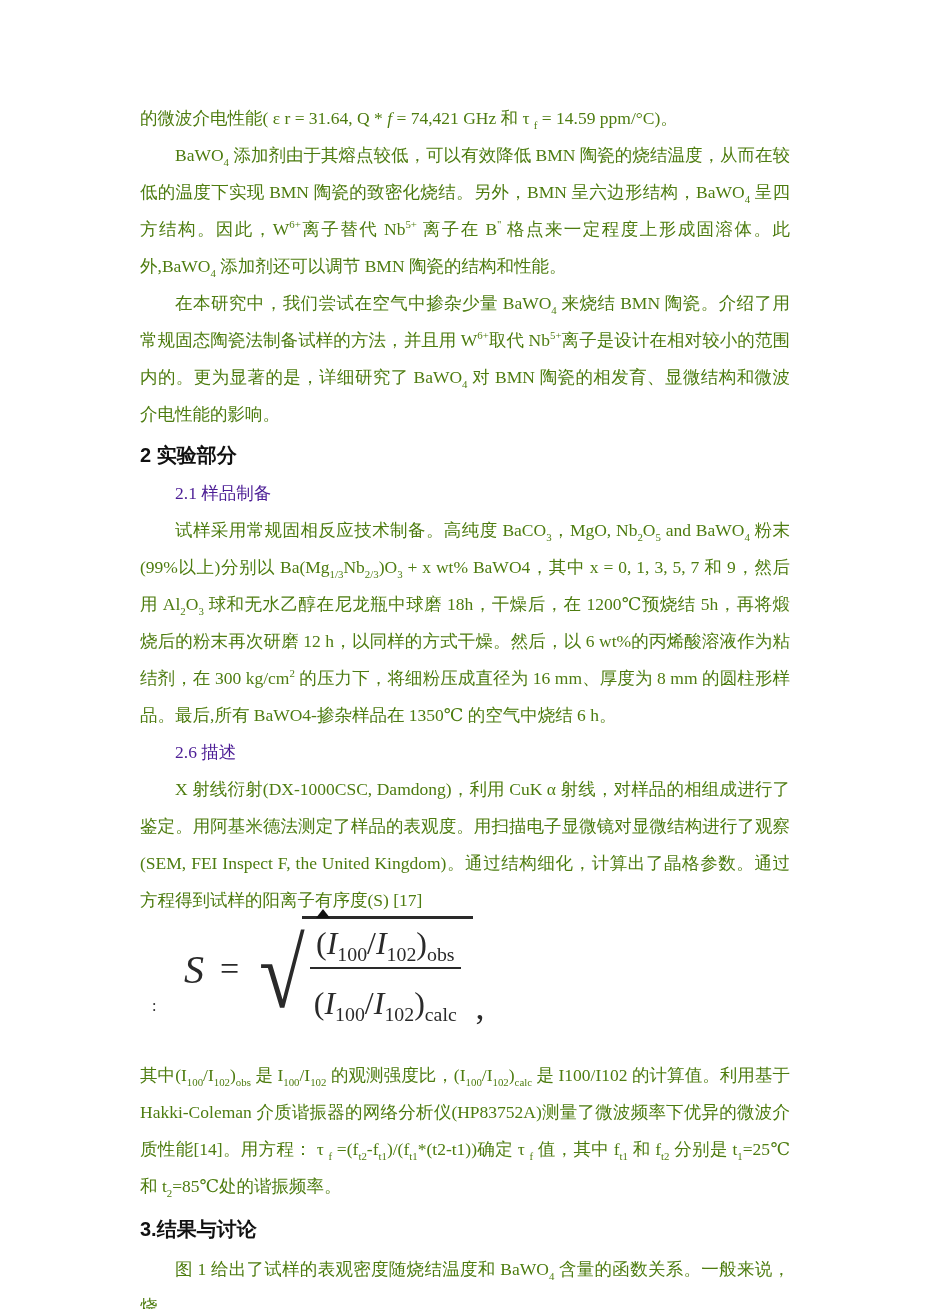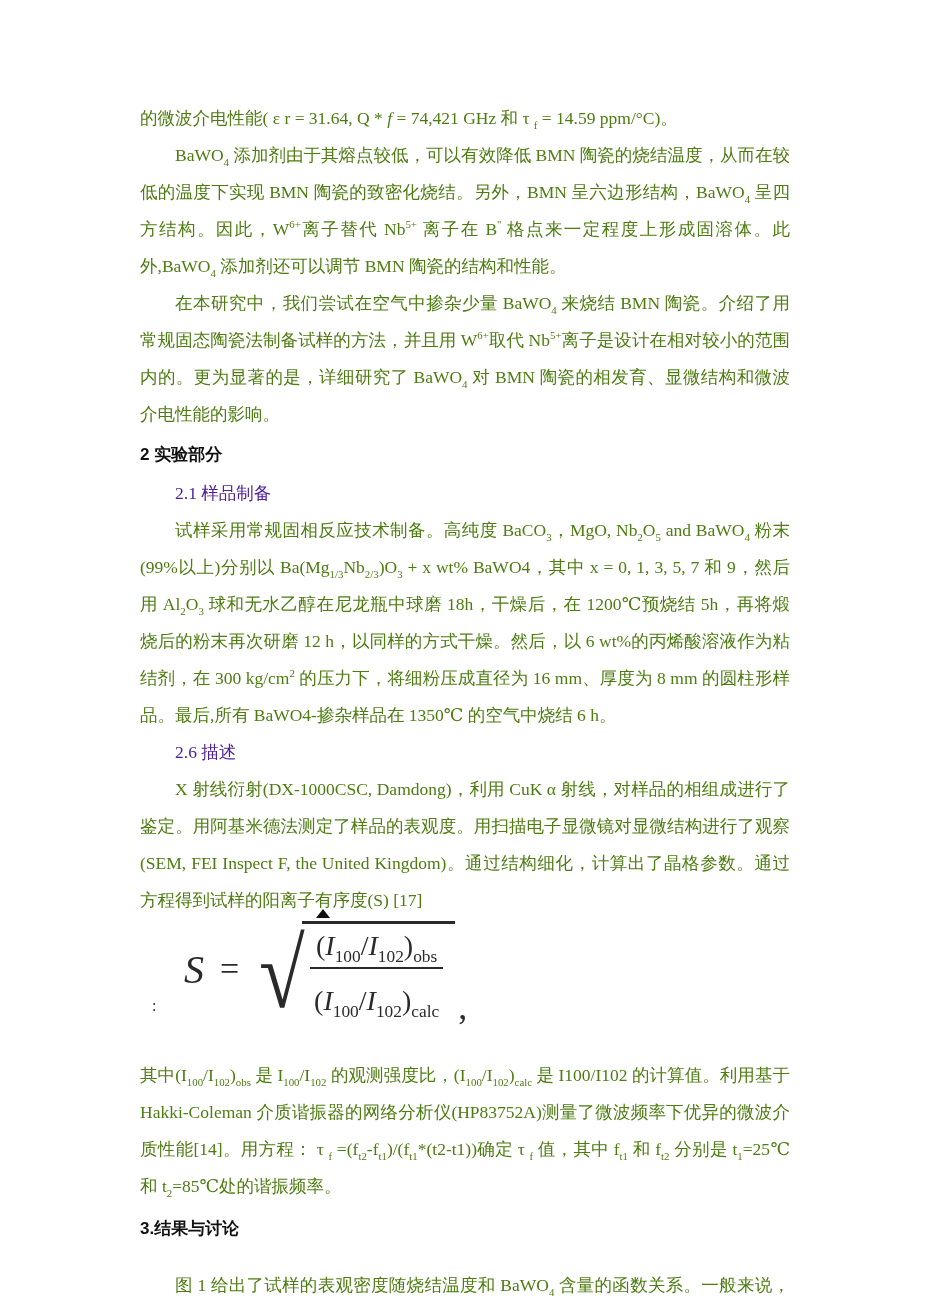--- a/index.html
+++ b/index.html
@@ -17,26 +17,26 @@
     font-size: 17.5px;
     line-height: 37px;
     text-align: justify;
     color: #4d7c0f;
   }
   .body-text.indent { text-indent: 2em; }
   sub, sup { font-size: 0.62em; line-height: 0; }
   .section-heading {
     font-family: "Liberation Sans", "DejaVu Sans", sans-serif;
     font-weight: 700;
-    font-size: 17px;
+    font-size: 20px;
     line-height: 28px;
     color: #111111;
     margin: 8px 0 6px 0;
   }
-  .section-heading.results { margin: 10px 0 24px 0; }
+  .section-heading.results { margin: 10px 0 8px 0; }
   .subsection-heading {
     font-size: 17.5px;
     line-height: 37px;
     font-weight: 400;
     margin-left: 2em;
     color: #4c1d95;
   }
   
   .formula-block {
     position: relative;
@@ -73,21 +73,21 @@
     margin-right: -7px;
     transform: scaleX(0.85);
     color: #2a2a2a;
   }
   .f-frac {
     display: inline-flex;
     flex-direction: column;
     align-items: center;
     border-top: 3px solid #2a2a2a;
     padding: 6px 12px 0 8px;
-    font-size: 28px;
+    font-size: 32px;
   }
   .f-num { border-bottom: 2.5px solid #2a2a2a; padding: 0 6px 5px 6px; }
   .f-den { padding-top: 16px; }
   .f-num i, .f-den i { font-style: italic; }
   .f-trail { font-size: 36px; align-self: flex-end; margin-left: 3px; line-height: 20px; }
   .f-colon {
     position: absolute;
     left: -32px;
     bottom: 2px;
     font-size: 16px;

